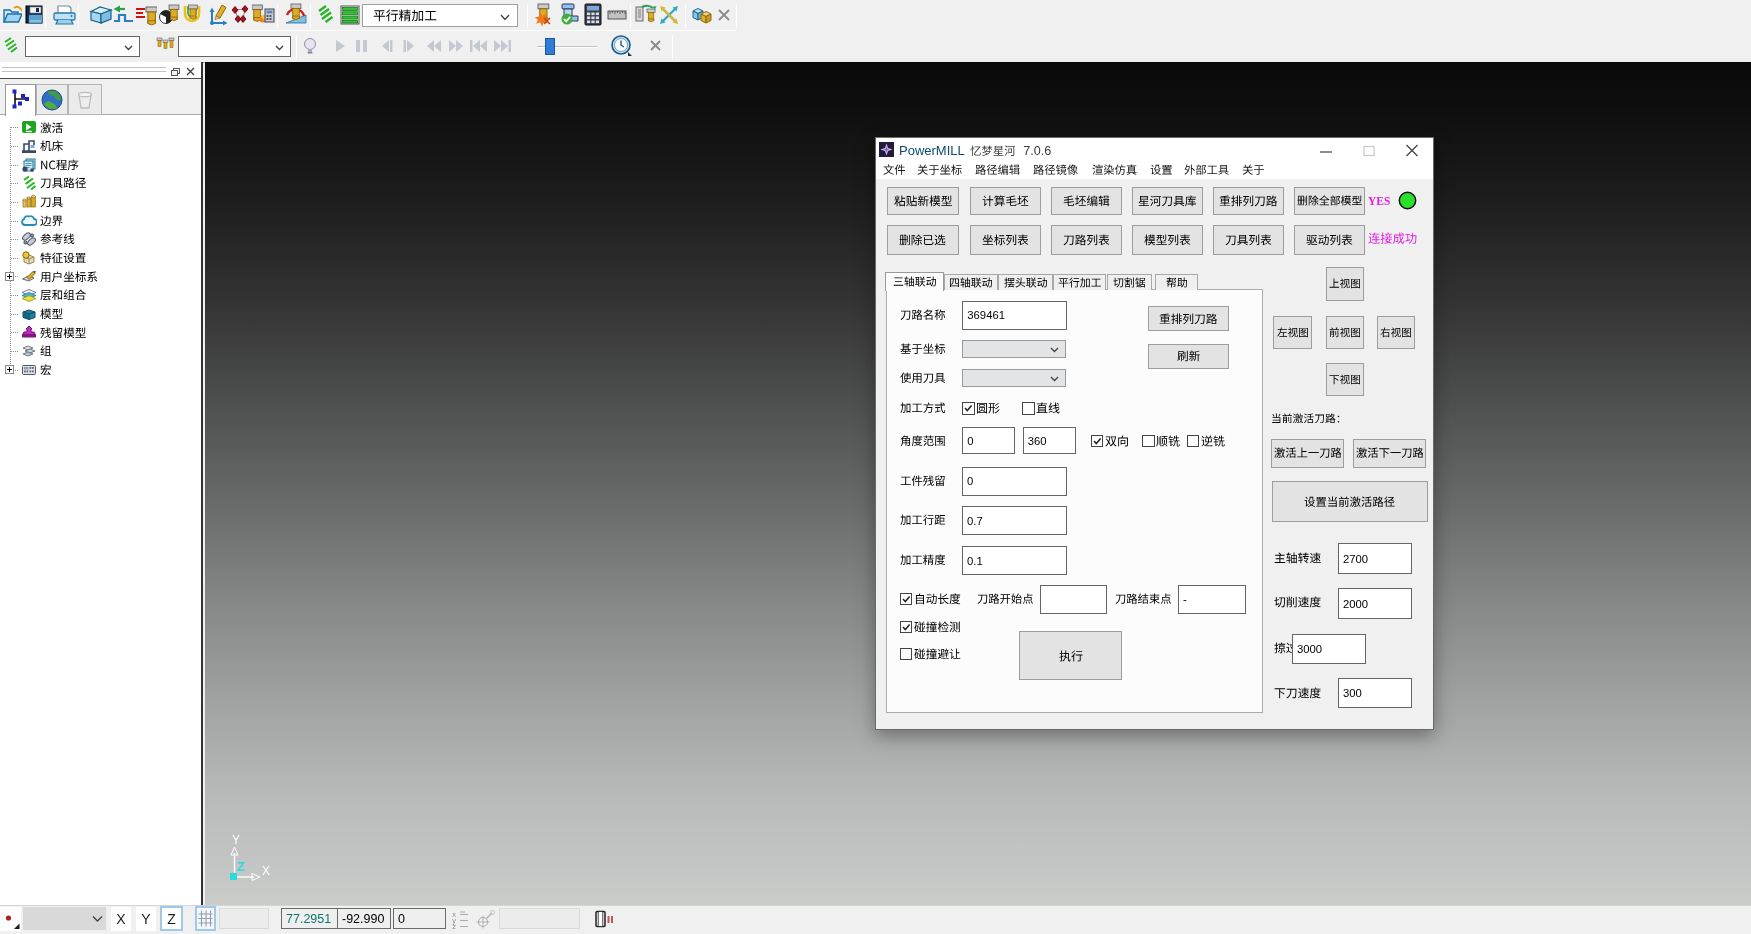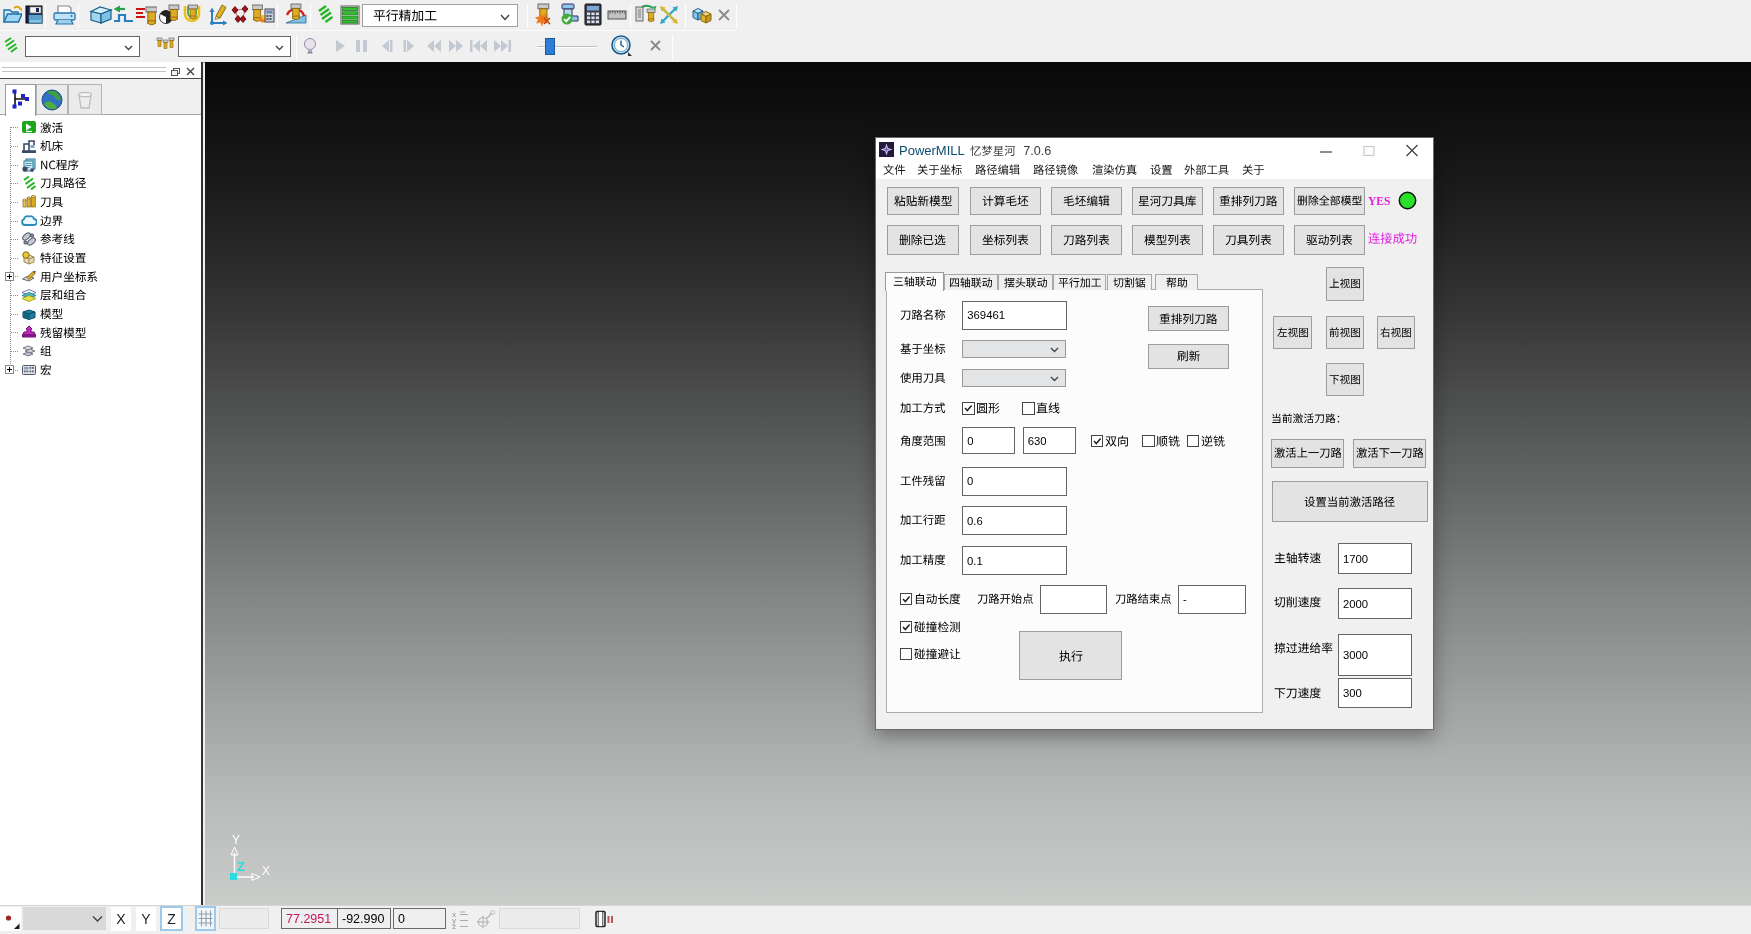--- a/index.html
+++ b/index.html
@@ -980,21 +980,21 @@
         <use href="#u89D2" x="0"></use>
         <use href="#u5EA6" x="1000"></use>
         <use href="#u8303" x="2000"></use>
         <use href="#u56F4" x="3000"></use>
       </svg>
     </div>
 <div class="inp" style="left:962.3px;top:427px;width:53px;height:27px">
       <span style="font:11.3px 'Liberation Sans',sans-serif;">0</span>
     </div>
 <div class="inp" style="left:1022.8px;top:427px;width:53px;height:27px">
-      <span style="font:11.3px 'Liberation Sans',sans-serif;">630</span>
+      <span style="font:11.3px 'Liberation Sans',sans-serif;">360</span>
     </div>
 <div class="abs" style="left:1090.7px;top:434.5px;width:12.5px;height:12.5px;background:#fff;border:1px solid #444">
       <svg width="10.5" height="10.5" style="position:absolute;left:0;top:0">
         <path d="M2 5 L4.3 7.6 L8.6 2.4" stroke="#222" stroke-width="1.5" fill="none"></path>
       </svg>
     </div>
 <div class="abs" style="left:1105px;top:435.0px">
       <svg style="display:block" width="24.0" height="12" viewBox="0 -880 2000 1000" fill="#000">
         <use href="#u53CC" x="0"></use>
         <use href="#u5411" x="1000"></use>
@@ -1027,21 +1027,21 @@
     </div>
 <div class="abs" style="left:900px;top:514.3px">
       <svg style="display:block" width="45.6" height="11.4" viewBox="0 -880 4000 1000" fill="#000">
         <use href="#u52A0" x="0"></use>
         <use href="#u5DE5" x="1000"></use>
         <use href="#u884C" x="2000"></use>
         <use href="#u8DDD" x="3000"></use>
       </svg>
     </div>
 <div class="inp" style="left:962px;top:506px;width:105px;height:29px">
-      <span style="font:11.3px 'Liberation Sans',sans-serif;">0.6</span>
+      <span style="font:11.3px 'Liberation Sans',sans-serif;">0.7</span>
     </div>
 <div class="abs" style="left:900px;top:554.3px">
       <svg style="display:block" width="45.6" height="11.4" viewBox="0 -880 4000 1000" fill="#000">
         <use href="#u52A0" x="0"></use>
         <use href="#u5DE5" x="1000"></use>
         <use href="#u7CBE" x="2000"></use>
         <use href="#u5EA6" x="3000"></use>
       </svg>
     </div>
 <div class="inp" style="left:962px;top:546px;width:105px;height:29px">
@@ -1205,21 +1205,21 @@
     </div>
 <div class="abs" style="left:1274px;top:552.1px">
       <svg style="display:block" width="47.2" height="11.8" viewBox="0 -880 4000 1000" fill="#000">
         <use href="#u4E3B" x="0"></use>
         <use href="#u8F74" x="1000"></use>
         <use href="#u8F6C" x="2000"></use>
         <use href="#u901F" x="3000"></use>
       </svg>
     </div>
 <div class="inp" style="left:1338px;top:543px;width:74px;height:31px">
-      <span style="font:11.3px 'Liberation Sans',sans-serif;">1700</span>
+      <span style="font:11.3px 'Liberation Sans',sans-serif;">2700</span>
     </div>
 <div class="abs" style="left:1274px;top:596.1px">
       <svg style="display:block" width="47.2" height="11.8" viewBox="0 -880 4000 1000" fill="#000">
         <use href="#u5207" x="0"></use>
         <use href="#u524A" x="1000"></use>
         <use href="#u901F" x="2000"></use>
         <use href="#u5EA6" x="3000"></use>
       </svg>
     </div>
 <div class="inp" style="left:1338px;top:588px;width:74px;height:31px">
@@ -1227,21 +1227,21 @@
     </div>
 <div class="abs" style="left:1274px;top:642.1px">
       <svg style="display:block" width="59.0" height="11.8" viewBox="0 -880 5000 1000" fill="#000">
         <use href="#u63A0" x="0"></use>
         <use href="#u8FC7" x="1000"></use>
         <use href="#u8FDB" x="2000"></use>
         <use href="#u7ED9" x="3000"></use>
         <use href="#u7387" x="4000"></use>
       </svg>
     </div>
-<div class="inp" style="left:1338px;top:634px;width:74px;height:42px">
+<div class="inp" style="left:1292px;top:634px;width:74px;height:30px">
       <span style="font:11.3px 'Liberation Sans',sans-serif;">3000</span>
     </div>
 <div class="abs" style="left:1274px;top:687.1px">
       <svg style="display:block" width="47.2" height="11.8" viewBox="0 -880 4000 1000" fill="#000">
         <use href="#u4E0B" x="0"></use>
         <use href="#u5200" x="1000"></use>
         <use href="#u901F" x="2000"></use>
         <use href="#u5EA6" x="3000"></use>
       </svg>
     </div>
@@ -1268,21 +1268,21 @@
       <path d="M1 1.5 L5.5 6 L10 1.5" stroke="#444" stroke-width="1.4" fill="none"></path>
     </svg>
 <div class="sbtn" style="left:111px;top:907px;width:20px;height:24px;background:#fff">X</div>
 <div class="sbtn" style="left:136px;top:907px;width:20px;height:24px;background:#fff">Y</div>
 <div class="sbtn" style="left:160px;top:906px;width:23px;height:25px;background:#fff;border:2px solid #9ec9e8">Z</div>
 <div class="abs" style="left:195px;top:906px;width:21px;height:25px;background:#f4f7f9;border:2px solid #9ec9e8"></div>
 <svg class="abs" style="left:197px;top:909px" width="17" height="19">
       <path d="M1.5 5 h14 M1.5 9.5 h14 M1.5 14 h14 M4.5 1.5 v16 M9 1.5 v16 M13.5 1.5 v16" stroke="#90a0b0" stroke-width="1.1"></path>
     </svg>
 <div class="abs" style="left:219px;top:908px;width:50px;height:21px;background:#ececec;border:1px solid #dadada"></div>
-<div class="abs" style="left:281px;top:908px;width:77px;height:21px;background:#efefef;border:1px solid #6a6a6a;font:12.5px 'Liberation Sans';color:#be185d;display:flex;align-items:center;padding-left:4px">77.2951</div>
+<div class="abs" style="left:281px;top:908px;width:77px;height:21px;background:#efefef;border:1px solid #6a6a6a;font:12.5px 'Liberation Sans';color:#0f766e;display:flex;align-items:center;padding-left:4px">77.2951</div>
 <div class="abs" style="left:337px;top:908px;width:54px;height:21px;background:#efefef;border:1px solid #6a6a6a;font:12.5px 'Liberation Sans';color:#000;display:flex;align-items:center;padding-left:4px">-92.990</div>
 <div class="abs" style="left:393px;top:908px;width:53px;height:21px;background:#efefef;border:1px solid #6a6a6a;font:12.5px 'Liberation Sans';color:#000;display:flex;align-items:center;padding-left:4px">0</div>
 <svg class="abs" style="left:452px;top:909px" width="20" height="20">
       <text x="0" y="8" font-family="Liberation Mono" font-size="7" fill="#888">x</text>
       <path d="M8 5.5 h8" stroke="#aaa"></path>
       <path d="M8 3 h5" stroke="#aaa"></path>
       <text x="0" y="14" font-family="Liberation Mono" font-size="7" fill="#888">y</text>
       <path d="M8 11.5 h8" stroke="#aaa"></path>
       <text x="0" y="20" font-family="Liberation Mono" font-size="7" fill="#888">z</text>
       <path d="M8 17.5 h8" stroke="#aaa"></path>

